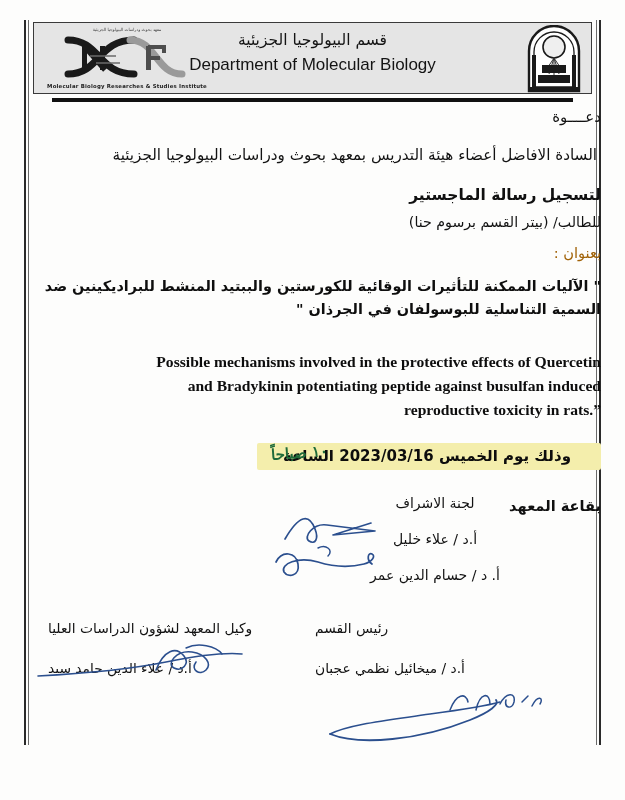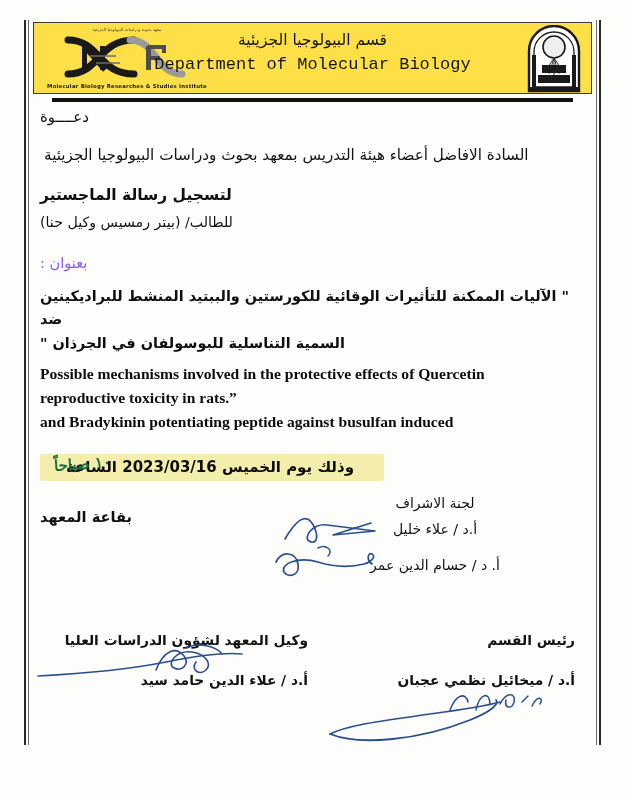--- a/index.html
+++ b/index.html
@@ -45,21 +45,21 @@
   .frame-right::after { right: 4px; }
 
   
   .header {
     position: absolute;
     left: 33px;
     right: 33px;
     top: 22px;
     height: 72px;
     border: 1px solid #3a3a3a;
-    background: #fde047;
+    background: #e5e5e5;
     box-sizing: border-box;
   }
   .header-inner {
     position: relative;
     width: 100%;
     height: 100%;
   }
 
   
   .logo-left {
@@ -103,21 +103,21 @@
   .dept-ar {
     margin-top: 9px;
     font-size: 15.5px;
     font-family: "DejaVu Sans", sans-serif;
     color: #141414;
     line-height: 1.1;
   }
   .dept-en {
     margin-top: 7px;
     font-size: 17px;
-    font-family: Liberation Mono, monospace;
+    font-family: Liberation Sans, sans-serif;
     direction: ltr;
     color: #141414;
     line-height: 1.1;
   }
 
   
   .logo-right {
     position: absolute;
     right: 6px;
     top: 2px;
@@ -132,23 +132,23 @@
     right: 52px;
     top: 98px;
     height: 4px;
     background: #111;
   }
 
   
   .body-wrap {
     position: absolute;
     left: 40px;
-    right: 40px;
+    right: 24px;
     top: 104px;
-    text-align: left;
+    text-align: right;
   }
 
   .invite-title {
     font-size: 15px;
     letter-spacing: 1px;
     margin: 4px 0 10px 0;
     color: #121212;
   }
 
   .para {
@@ -166,39 +166,39 @@
   }
 
   .student-line {
     font-size: 14.2px;
     margin-top: 10px;
     color: #121212;
   }
 
   .entitled {
     font-size: 14.6px;
-    margin-top: 24px;
-    color: #8b5cf6;
+    margin-top: 14px;
+    color: #a16207;
   }
 
   .ar-title {
     font-size: 14.4px;
     font-weight: bold;
     line-height: 1.65;
     margin-top: 14px;
     color: #0e0e0e;
   }
 
   .en-title {
     direction: ltr;
     font-family: "Liberation Serif", "DejaVu Serif", serif;
     font-weight: bold;
     font-size: 15.6px;
     line-height: 1.55;
-    margin-top: 6px;
+    margin-top: 28px;
     color: #0d0d0d;
   }
 
   
   .date-row {
     margin-top: 20px;
     position: relative;
     height: 30px;
   }
   .date-hl {
@@ -234,21 +234,21 @@
   .sup-block {
     position: absolute;
     right: 60px;
     top: 495px;
     width: 260px;
     text-align: center;
   }
   .sup-block .sup-head {
     font-size: 14px;
     color: #121212;
-    margin-bottom: 10px;
+    margin-bottom: 20px;
   }
   .sup-name {
     font-size: 14px;
     color: #121212;
     margin-bottom: 20px;
     position: relative;
   }
 
   
   .sig { position: absolute; pointer-events: none; }
@@ -257,24 +257,23 @@
   
   .bottom {
     position: absolute;
     left: 40px;
     right: 40px;
     top: 620px;
     height: 150px;
   }
   .col {
     position: absolute;
-    top: 12px;
+    top: 0;
     width: 260px;
-    text-align: right;
-    font-weight: bold;
+    text-align: left;
   }
   .col-right { right: 10px; }
   .col-left  { left: 8px; }
   .col .role {
     font-size: 13.8px;
     color: #121212;
   }
   .col .name {
     font-size: 13.8px;
     color: #121212;
@@ -351,33 +350,33 @@
   <div class="rule"></div>
 
   <div class="body-wrap">
 
     <div class="invite-title">دعــــوة</div>
 
     <div class="para">السادة الافاضل أعضاء هيئة التدريس بمعهد بحوث ودراسات البيولوجيا الجزيئية</div>
 
     <div class="bold-line">لتسجيل رسالة الماجستير</div>
 
-    <div class="student-line">للطالب/ (بيتر رمسيس وكيل حنا)</div>
+    <div class="student-line">للطالب/ (بيتر القسم برسوم حنا)</div>
 
     <div class="entitled">بعنوان :</div>
 
     <div class="ar-title">
       <div>" الآليات الممكنة للتأثيرات الوقائية للكورستين والببتيد المنشط للبراديكينين ضد</div>
       <div>السمية التناسلية للبوسولفان في الجرذان "</div>
     </div>
 
     <div class="en-title">
       <div>Possible mechanisms involved in the protective effects of Quercetin</div>
+      <div>and Bradykinin potentiating peptide against busulfan induced</div>
       <div>reproductive toxicity in rats.”</div>
-      <div>and Bradykinin potentiating peptide against busulfan induced</div>
     </div>
 
     <div class="date-row">
       <span class="date-hl">
         <span class="hand-time">١٠ صباحاً</span>
         <span>وذلك يوم الخميس</span>
         <span class="num">2023/03/16</span>
         <span>الساعة</span>
       </span>
     </div>

